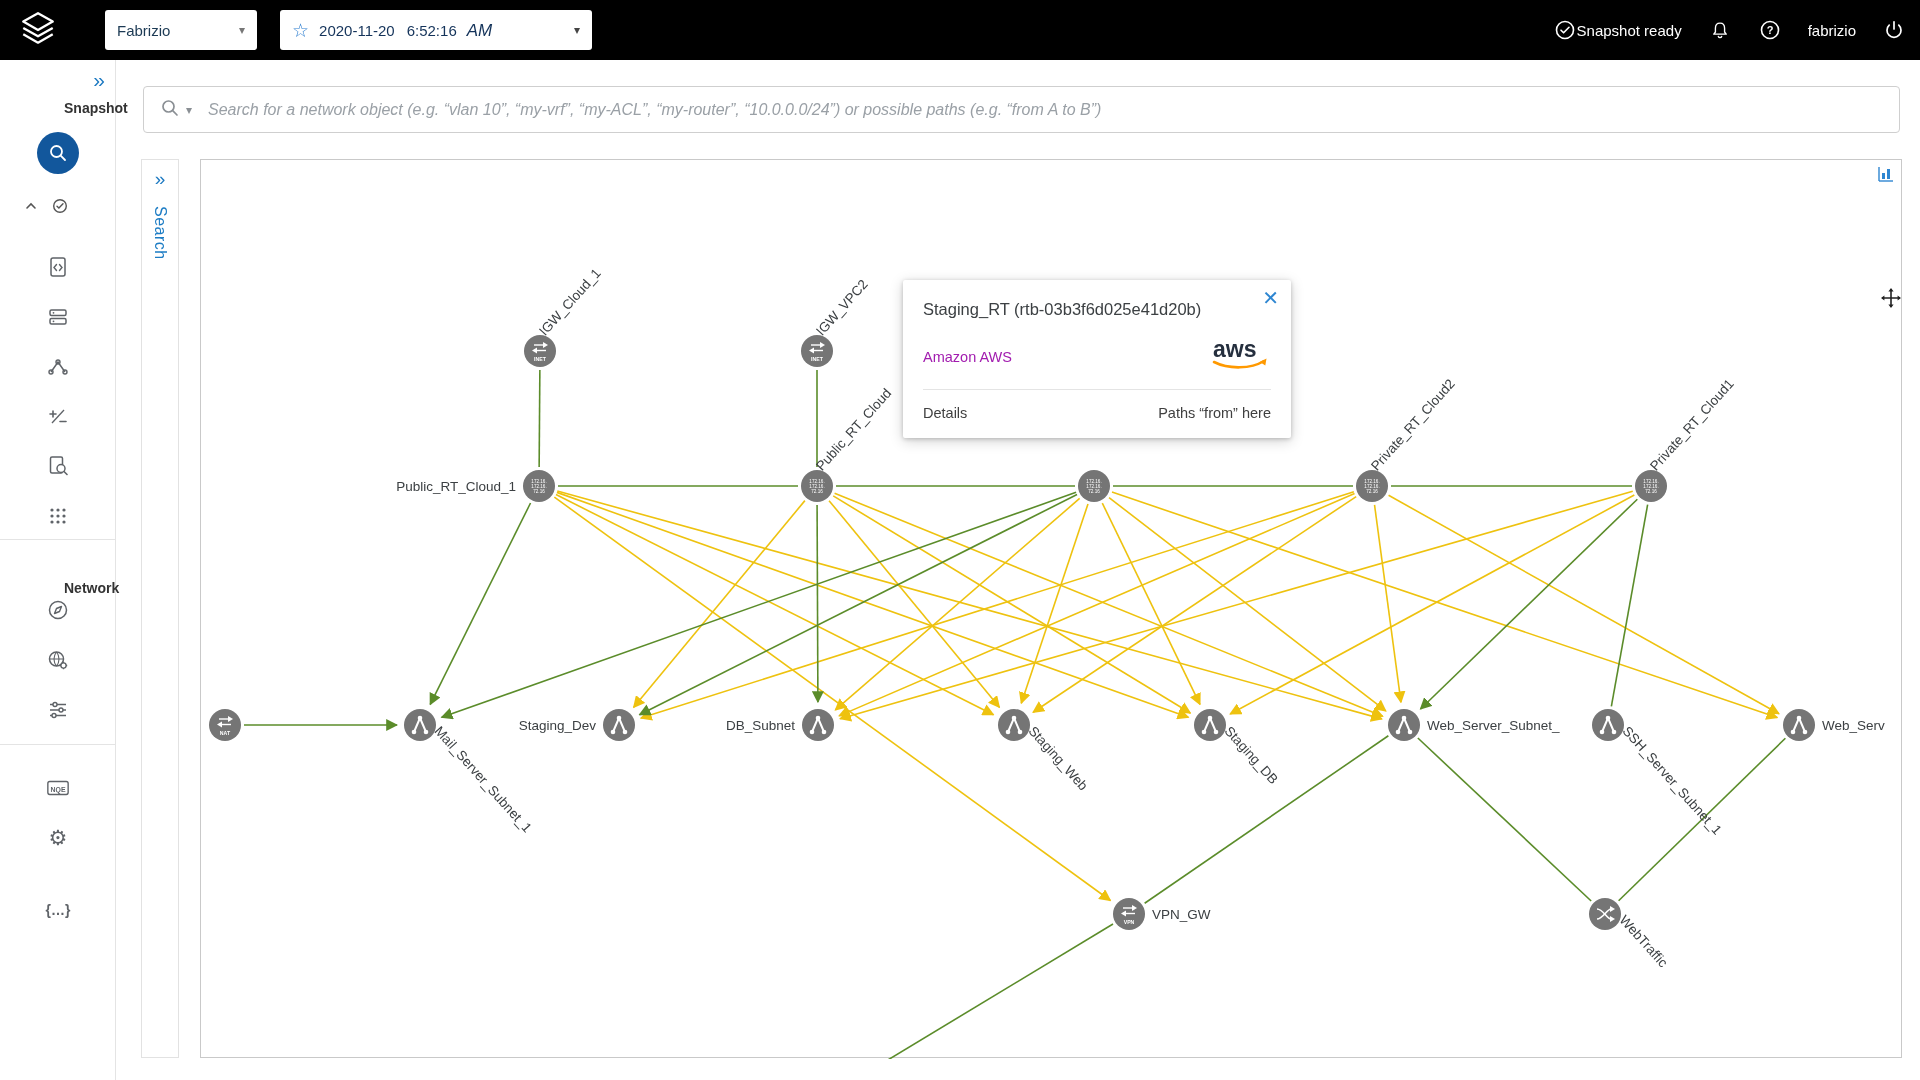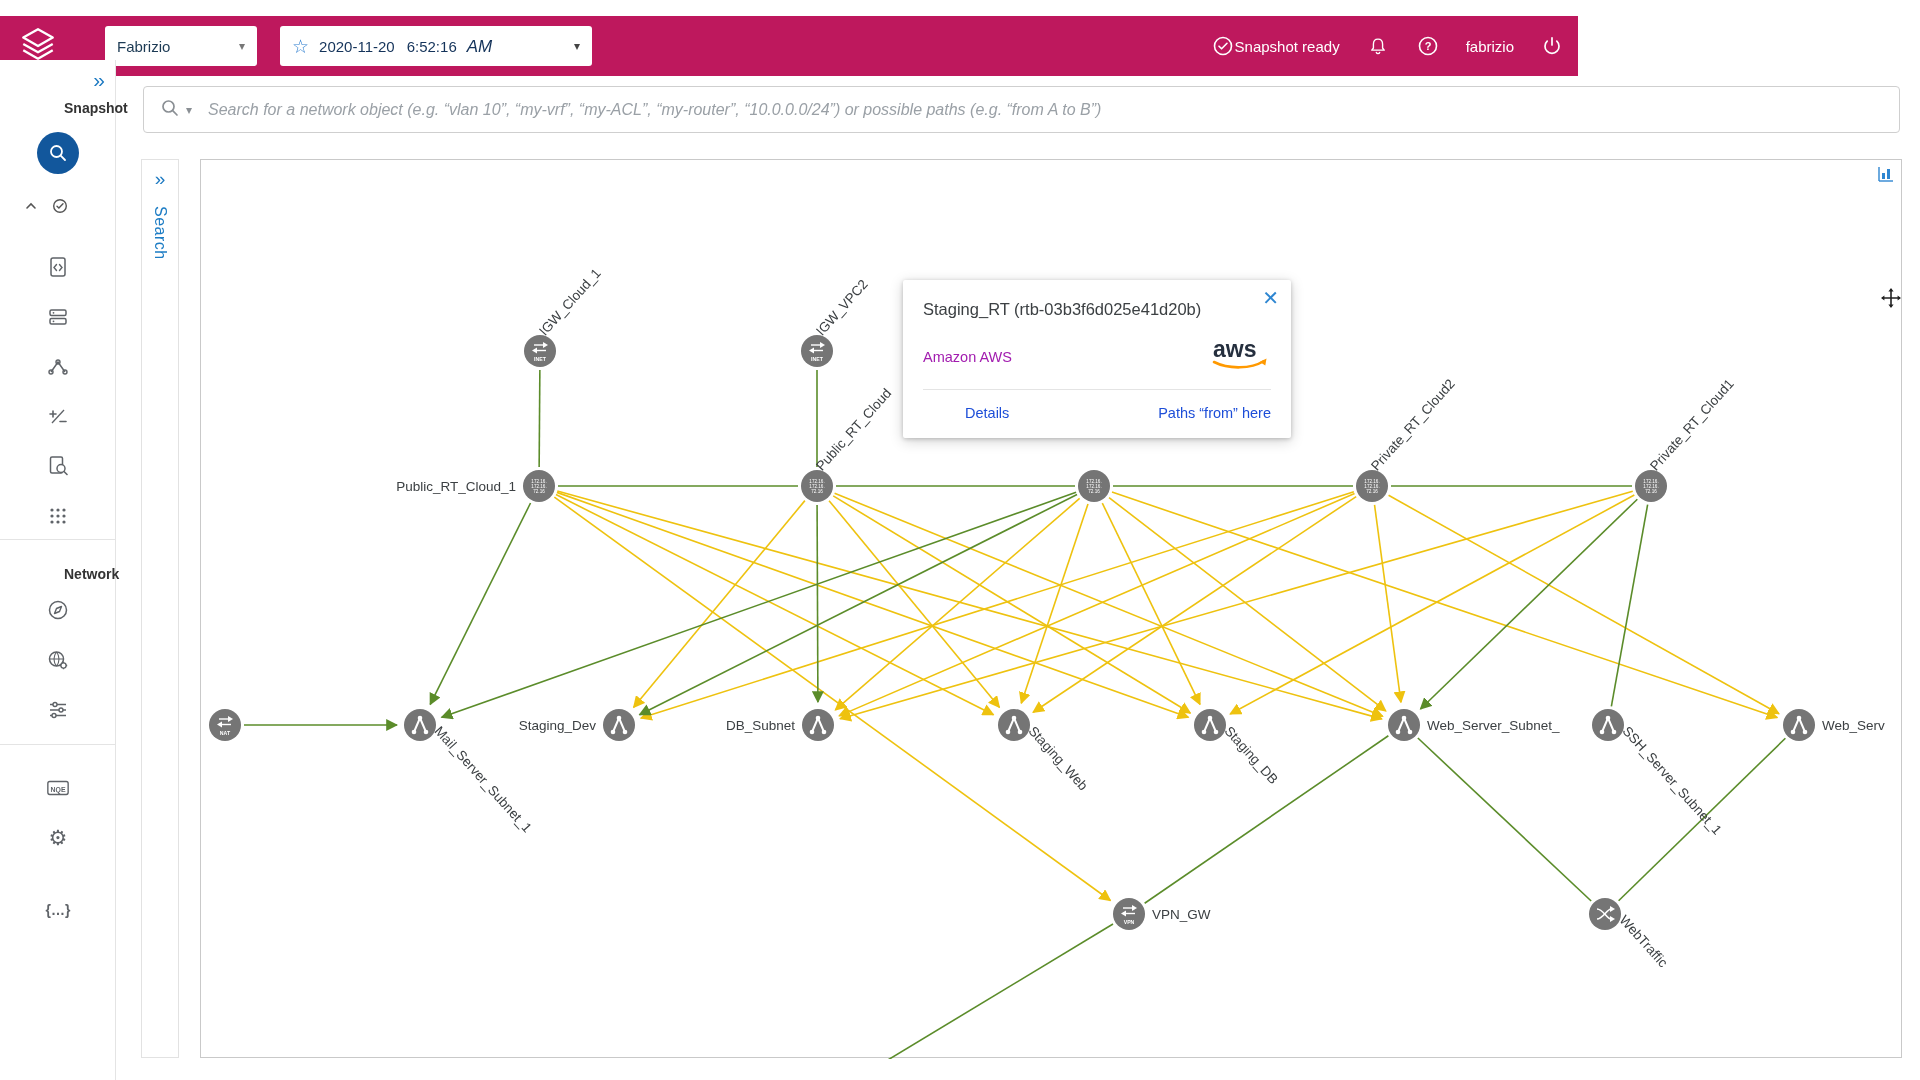--- a/index.html
+++ b/index.html
@@ -4,21 +4,21 @@
 <style>
   * { box-sizing: border-box; }
   html,body { margin:0; padding:0; }
   body {
     width:1920px; height:1080px; position:relative; overflow:hidden;
     background:#fff; font-family:"Liberation Sans", sans-serif; color:#333;
   }
   svg { font-family:"Liberation Sans", sans-serif; }
 
   
-  .topbar { position:absolute; top:16px; left:0; width:1578px; height:60px; background:#be185d; }
+  .topbar { position:absolute; top:0; left:0; width:1920px; height:60px; background:#000000; }
   .logo { position:absolute; left:18px; top:10px; width:40px; height:40px; }
   .org-box {
     position:absolute; left:105px; top:10px; width:152px; height:40px; background:#fff;
     border-radius:3px; display:flex; align-items:center; justify-content:space-between;
     padding:0 12px; font-size:15px; color:#1c3a54; cursor:pointer;
   }
   .date-box {
     position:absolute; left:280px; top:10px; width:312px; height:40px; background:#fff;
     border-radius:3px; display:flex; align-items:center; padding:0 12px; gap:10px;
     font-size:15px; color:#14335a; cursor:pointer;
@@ -91,21 +91,21 @@
     box-shadow:0 1px 4px rgba(0,0,0,0.2), 0 3px 14px rgba(0,0,0,0.18); padding:20px 20px 0 20px;
   }
   .popup-close { position:absolute; top:8px; right:12px; color:#2e86d1; font-size:20px; cursor:pointer; line-height:1; }
   .popup-title { font-size:16.5px; color:#3c4043; margin:0 0 16px 0; font-weight:400; }
   .vendor-row { display:flex; align-items:center; justify-content:space-between; margin-bottom:8px; }
   .vendor-name { font-size:14.5px; color:#a21caf; }
   .links-row {
     border-top:1px solid #e4e4e4; display:flex; justify-content:space-between;
     padding:15px 0 17px 0; margin-top:10px;
   }
-  .plink { color:#1d4ed8; font-size:14.5px; cursor:pointer; text-decoration:none;margin-left:42px; }
+  .plink { color:#404040; font-size:14.5px; cursor:pointer; text-decoration:none; }
 </style>
 </head>
 <body>
 
 <div class="topbar">
   <div class="logo">
     <svg width="40" height="40" viewBox="0 0 38 38">
       <path d="M19,3 L33,11 L19,19 L5,11 Z" fill="none" stroke="#fff" stroke-width="2.2" stroke-linejoin="round"></path>
       <path d="M5,17 L19,25 L33,17" fill="none" stroke="#fff" stroke-width="2.2" stroke-linejoin="round"></path>
       <path d="M5,23 L19,31 L33,23" fill="none" stroke="#fff" stroke-width="2.2" stroke-linejoin="round"></path>
@@ -228,21 +228,21 @@
           <circle cx="12" cy="12" r="1.6"></circle>
           <circle cx="18" cy="12" r="1.6"></circle>
         <circle cx="6" cy="18" r="1.6"></circle>
           <circle cx="12" cy="18" r="1.6"></circle>
           <circle cx="18" cy="18" r="1.6"></circle>
       </g>
     </svg>
   </div>
 
   <div class="sb-divider" style="top:479px;"></div>
-  <span class="sb-label" style="top:506px;">Network</span>
+  <span class="sb-label" style="top:520px;">Network</span>
 
   <div class="sb-icon" style="top:538px;">
     <svg width="24" height="24" viewBox="0 0 24 24">
       <circle cx="12" cy="12" r="8.5" fill="none" stroke="#5f6368" stroke-width="1.5"></circle>
       <path d="M8.5,15.5 l2,-5 5,-2 -2,5 Z" fill="none" stroke="#5f6368" stroke-width="1.4" stroke-linejoin="round"></path>
     </svg>
   </div>
   <div class="sb-icon" style="top:588px;">
     <svg width="24" height="24" viewBox="0 0 24 24">
       <circle cx="10.5" cy="11" r="7" fill="none" stroke="#5f6368" stroke-width="1.5"></circle>

